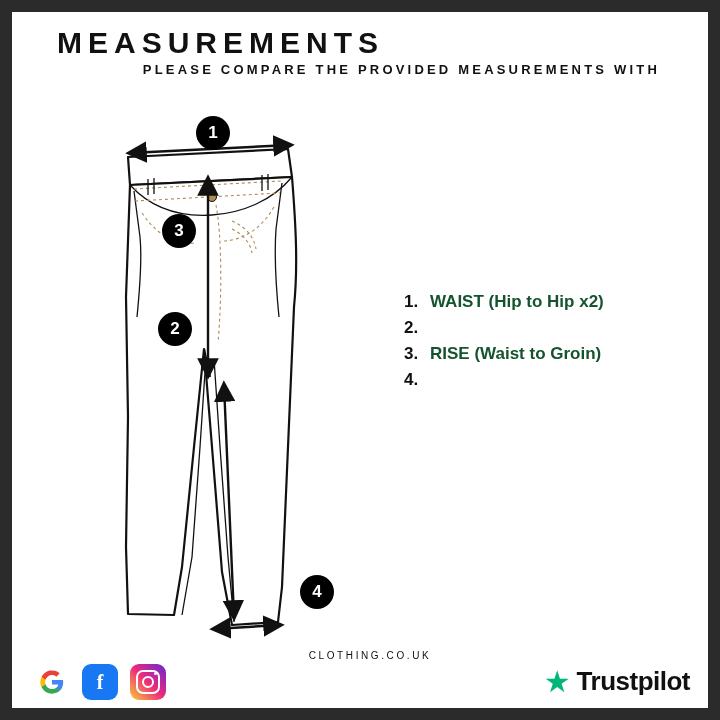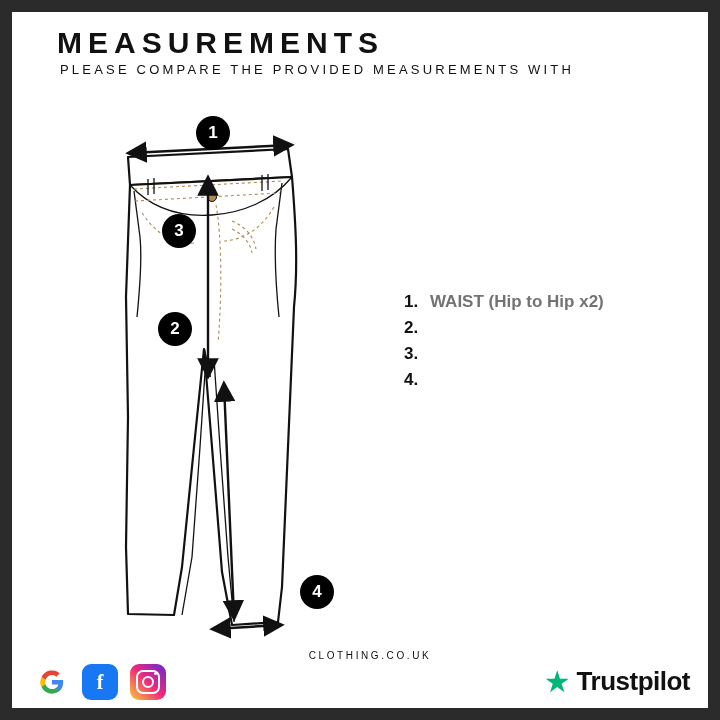--- a/index.html
+++ b/index.html
@@ -29,23 +29,23 @@
     text-align:left;
     font-size:30px;
     font-weight:bold;
     letter-spacing:6px;
     color:#111;
     margin-left:45px;
   }
   .subtitle{
     position:absolute;
     left:48px;top:48px;width:600px;
-    text-align:left;
+    text-align:right;
     font-size:13px;
-    font-weight:normal;
+    font-weight:bold;
     letter-spacing:3.2px;
     line-height:20px;
     color:#111;
   }
   
   .legend{
     position:absolute;
     left:392px;top:280px;
     width:290px;
   }
@@ -57,21 +57,21 @@
   .legend-num{
     width:26px;
     font-size:17px;
     font-weight:bold;
     color:#111;
     text-align:left;
   }
   .legend-text{
     font-size:17px;
     font-weight:bold;
-    color:#737373;
+    color:#14532d;
     white-space:nowrap;
   }
   
   .badge{
     position:absolute;
     width:34px;height:34px;
     border-radius:50%;
     background:#000;
     color:#fff;
     font-size:17px;
@@ -240,20 +240,21 @@
     <div class="legend">
       <div class="legend-row">
         <span class="legend-num">1.</span>
         <span class="legend-text">WAIST (Hip to Hip x2)</span>
       </div>
       <div class="legend-row">
         <span class="legend-num">2.</span>
       </div>
       <div class="legend-row">
         <span class="legend-num">3.</span>
+        <span class="legend-text">RISE (Waist to Groin)</span>
       </div>
       <div class="legend-row">
         <span class="legend-num">4.</span>
       </div>
     </div>
 
     <div class="footer-brand">
       <div class="brand-sub">CLOTHING.CO.UK</div>
     </div>
 

